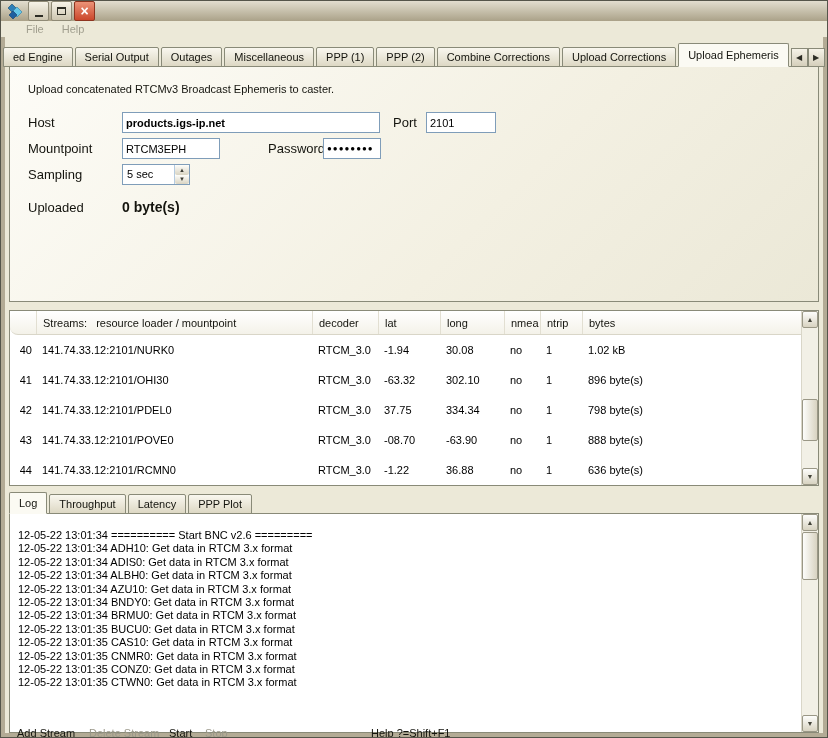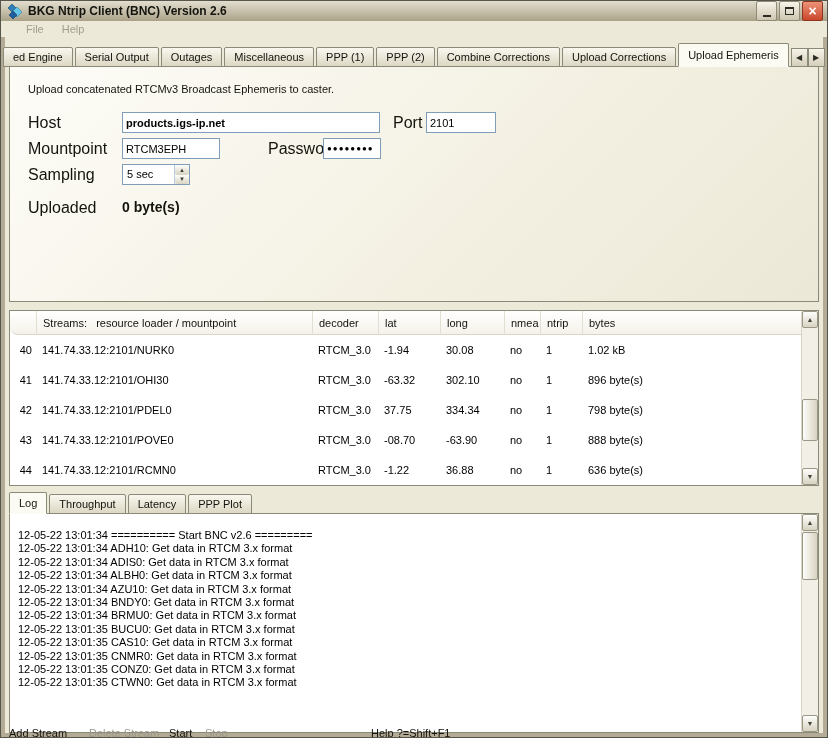--- a/index.html
+++ b/index.html
@@ -32,21 +32,21 @@
   .tab.sel { height:24px; background:#fbfaf3; border-bottom:1px solid #fbfaf3; z-index:3; font-size:11px; }
   .tab.first { margin-left:-6px; }
   .tabspin { margin-left:auto; display:flex; }
   .tabspin .tsbtn { width:17px; height:19px; border:1px solid #898a78; background:linear-gradient(#f6f3e8,#d5cfbb);
     display:flex; align-items:center; justify-content:center; font-size:8px; color:#2c2c24; }
 
   
   .panel { position:relative; z-index:1; height:236px; border:1px solid #898a78;
     background:linear-gradient(135deg,#fdfcf7 0%,#f3f0e2 60%,#ebe8d7 100%); }
   .desc { position:absolute; left:18px; top:16px; font-size:11px; color:#14140e; }
-  .flabel { position:absolute; font-size:16px; color:#14140e; line-height:21px; }
+  .flabel { position:absolute; font-size:13px; color:#14140e; line-height:21px; }
   .field { position:absolute; height:21px; border:1px solid #7f9db9; background:#fff; font-size:11px;
     font-family:"Liberation Sans", sans-serif; padding:0 3px; color:#000; }
   .pw { font-size:8px; letter-spacing:1px; }
   .spinbox { position:absolute; height:21px; border:1px solid #7f9db9; background:#fff; display:flex; }
   .spin-text { flex:1; font-size:11px; padding:3px 4px 0 4px; }
   .spin-btns { width:15px; display:flex; flex-direction:column; border-left:1px solid #b5cbe0; }
   .spin-btn { flex:1; display:flex; align-items:center; justify-content:center; font-size:6px; color:#3c3c34;
     background:linear-gradient(#fdfdfa,#d9d4c2); border-radius:2px; }
   .static-val { position:absolute; font-size:14px; color:#14140e; line-height:21px;font-weight:bold; }
 
@@ -84,21 +84,20 @@
 <body>
 
 <div class="window">
 
   <div class="titlebar">
     <svg class="app-icon" viewBox="0 0 16 16">
       <polygon points="5,1 9,5 5,9 1,5" fill="#2e7fb8" stroke="#16486e" stroke-width="0.6"></polygon>
       <polygon points="10,4 15,9 10,14 5,9" fill="#66c7e8" stroke="#2b7ea6" stroke-width="0.6"></polygon>
       <polygon points="6,8 10,12 6,16 2,12" fill="#1f5fa0" stroke="#123a64" stroke-width="0.6"></polygon>
     </svg>
-    <span class="title-text">BKG Ntrip Client (BNC) Version 2.6</span>
     <div class="winbtns">
       <span class="winbtn">
           <span class="glyph-min"></span>
         </span>
       <span class="winbtn">
           <span class="glyph-max"></span>
         </span>
       <span class="winbtn close">
           <span>×</span>
         </span>
@@ -263,21 +262,21 @@
             <span>▲</span>
           </div>
         <div class="sb-thumb" style="top:18px; height:48px;"></div>
         <div class="sb-btn sb-down">
             <span>▼</span>
           </div>
       </div>
     </div>
 
     <div class="statusbar">
-      <span class="sb-item" style="left:0;">Add Stream</span>
+      <span class="sb-item" style="left:8px;">Add Stream</span>
       <span class="sb-item disabled" style="left:80px;">Delete Stream</span>
       <span class="sb-item" style="left:160px;">Start</span>
       <span class="sb-item disabled" style="left:196px;">Stop</span>
       <span class="sb-item" style="left:362px;">Help ?=Shift+F1</span>
     </div>
 
   </div>
 </div>
 
 </body></html>

